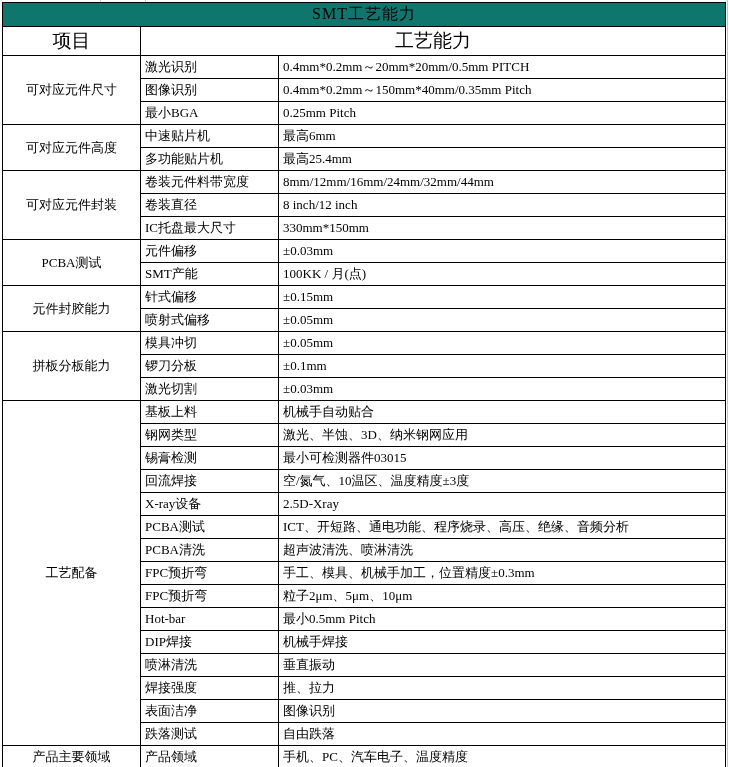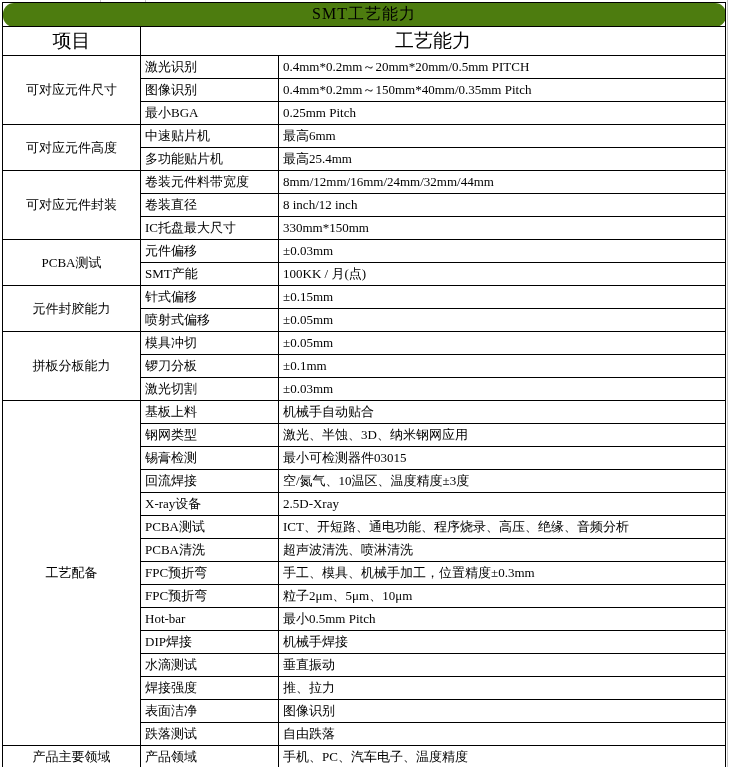--- a/index.html
+++ b/index.html
@@ -68,21 +68,21 @@
 
 <div class="sheet">
   <table class="cap">
     <colgroup>
       <col style="width:138px">
       <col style="width:138px">
       <col style="width:447px">
     </colgroup>
     <thead>
       <tr>
-        <th class="title-cell" colspan="3" style="background: #4d7c0f; color: rgb(0, 0, 0); border-radius: 11px;">SMT工艺能力</th>
+        <th class="title-cell" colspan="3" style="background: #0f766e; color: rgb(0, 0, 0);">SMT工艺能力</th>
       </tr>
       <tr>
         <th class="hdr">项目</th>
         <th class="hdr" colspan="2">工艺能力</th>
       </tr>
     </thead>
     <tbody id="table-body">
         <tr>
           <td class="group" rowspan="3">可对应元件尺寸</td>
           <td class="item">激光识别</td>
@@ -188,21 +188,21 @@
         </tr>
         <tr>
           <td class="item">Hot-bar</td>
           <td class="val">最小0.5mm  Pitch</td>
         </tr>
         <tr>
           <td class="item">DIP焊接</td>
           <td class="val">机械手焊接</td>
         </tr>
         <tr>
-          <td class="item">水滴测试</td>
+          <td class="item">喷淋清洗</td>
           <td class="val">垂直振动</td>
         </tr>
         <tr>
           <td class="item">焊接强度</td>
           <td class="val">推、拉力</td>
         </tr>
         <tr>
           <td class="item">表面洁净</td>
           <td class="val">图像识别</td>
         </tr>

